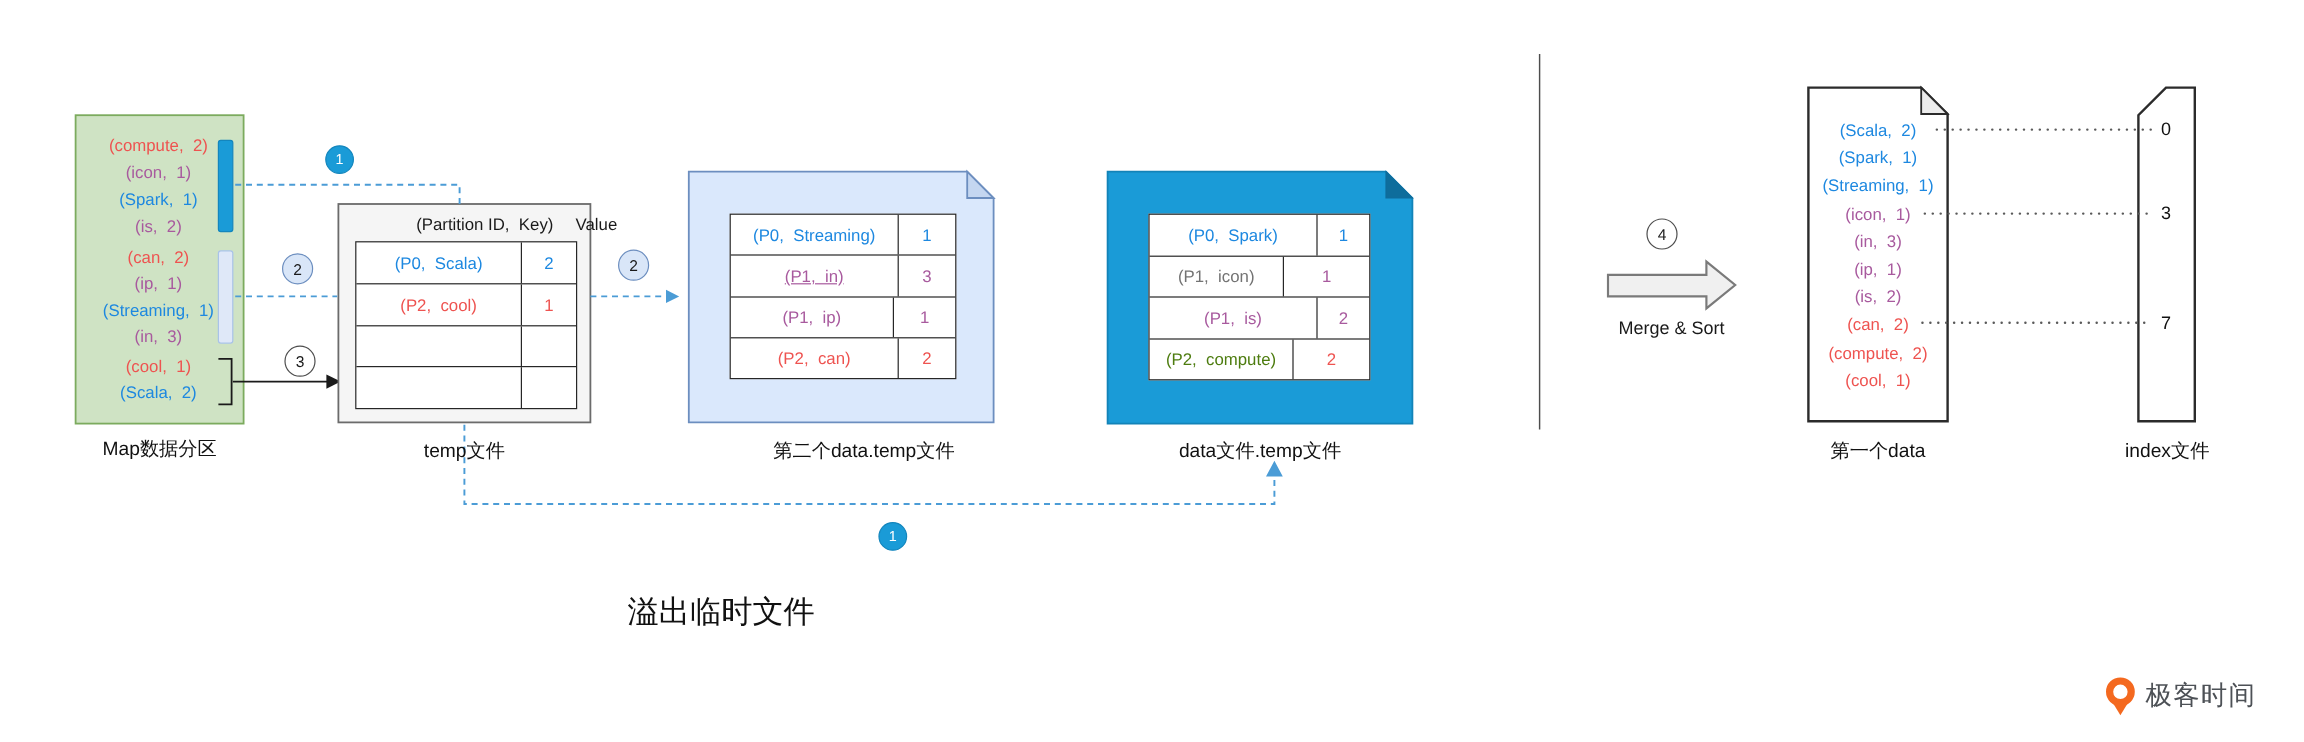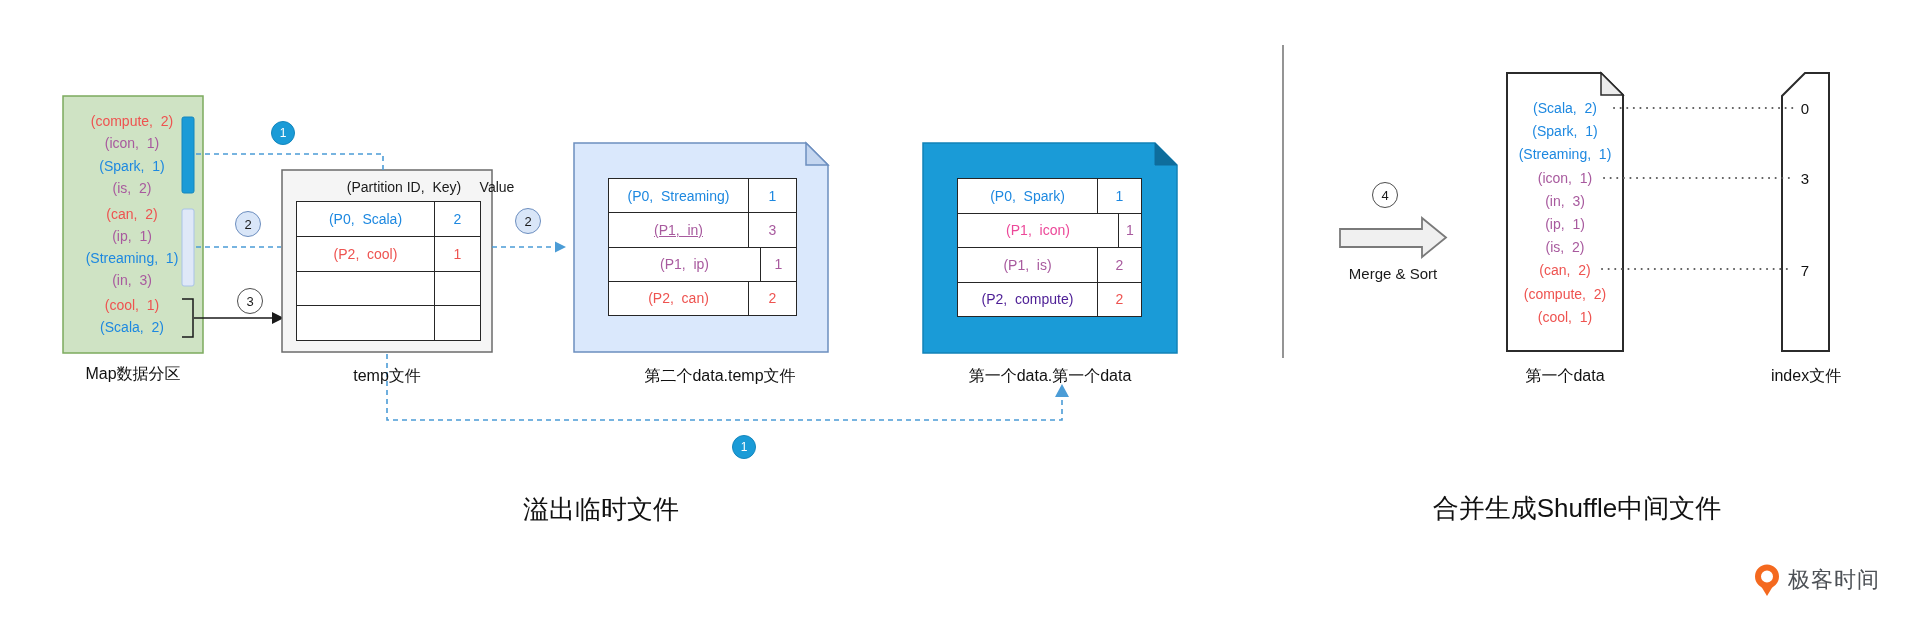--- a/index.html
+++ b/index.html
@@ -120,49 +120,49 @@
   <div class="abs dtable" style="left:608px;top:178px;width:189px;height:138px">
     <div class="trow">
       <div class="tkey pre" style="width: 140px; color: rgb(29, 136, 224);">(P0,  Streaming)</div>
       <div class="tval" style="color: rgb(29, 136, 224);">1</div>
     </div>
     <div class="trow">
       <div class="tkey pre" style="width: 140px; color: rgb(168, 90, 158); text-decoration: underline;">(P1,  in)</div>
       <div class="tval" style="color: rgb(168, 90, 158);">3</div>
     </div>
     <div class="trow">
-      <div class="tkey pre" style="width: 152px; color: rgb(168, 90, 158);">(P1,  ip)</div>
+      <div class="tkey pre" style="width: 136px; color: rgb(168, 90, 158);">(P1,  ip)</div>
       <div class="tval" style="color: rgb(168, 90, 158);">1</div>
     </div>
     <div class="trow">
       <div class="tkey pre" style="width: 140px; color: rgb(238, 83, 80);">(P2,  can)</div>
       <div class="tval" style="color: rgb(238, 83, 80);">2</div>
     </div>
   </div>
   <div class="lbl" style="left:720px;top:366px">第二个data.temp文件</div>
 
   <div class="abs dtable" style="left:957px;top:178px;width:185px;height:139px">
     <div class="trow">
       <div class="tkey pre" style="width: 140px; color: rgb(29, 136, 224);">(P0,  Spark)</div>
       <div class="tval" style="color: rgb(29, 136, 224);">1</div>
     </div>
     <div class="trow">
-      <div class="tkey pre" style="width: 161px; color: #ec4899;">(P1,  icon)</div>
+      <div class="tkey pre" style="width: 112px; color: #737373;">(P1,  icon)</div>
       <div class="tval" style="color: rgb(168, 90, 158);">1</div>
     </div>
     <div class="trow">
       <div class="tkey pre" style="width: 140px; color: rgb(168, 90, 158); text-align: right;">(P1,  is)</div>
       <div class="tval" style="color: rgb(168, 90, 158);">2</div>
     </div>
     <div class="trow">
-      <div class="tkey pre" style="width: 140px; color: #4c1d95;">(P2,  compute)</div>
+      <div class="tkey pre" style="width: 120px; color: #4d7c0f;">(P2,  compute)</div>
       <div class="tval" style="color: rgb(238, 83, 80);">2</div>
     </div>
   </div>
-  <div class="lbl" style="left:1050px;top:366px">第一个data.第一个data</div>
+  <div class="lbl" style="left:1050px;top:366px">data文件.temp文件</div>
 
   <div class="circ c-step-filled" style="left:271px;top:121px">1</div>
   <div class="circ c-step-light" style="left:235px;top:211px">2</div>
   <div class="circ c-step-white" style="left:237px;top:288px">3</div>
   <div class="circ c-step-light" style="left:515px;top:208px">2</div>
   <div class="circ c-step-filled" style="left:732px;top:435px">1</div>
   <div class="circ c-step-white" style="left:1372px;top:182px">4</div>
 
   <div class="merge-lbl" style="left:1393px;top:265px">Merge &amp; Sort</div>
 
@@ -179,21 +179,20 @@
     <div class="dentry pre" style="color: rgb(238, 83, 80);">(cool,  1)</div>
   </div>
   <div class="lbl" style="left:1565px;top:366px">第一个data</div>
 
   <div class="idxnum" style="left:1805px;top:108px">0</div>
   <div class="idxnum" style="left:1805px;top:178px">3</div>
   <div class="idxnum" style="left:1805px;top:270px">7</div>
   <div class="lbl" style="left:1806px;top:366px">index文件</div>
 
   <div class="caption" style="left:601px;top:492px">溢出临时文件</div>
-  <div class="caption" style="left:1577px;top:491px">合并生成Shuffle中间文件</div>
 
   <div class="brand">
     <svg width="30" height="34" viewBox="0 0 30 34">
       <circle cx="15" cy="13.5" r="9" fill="none" stroke="#f4691f" stroke-width="6"></circle>
       <polygon points="15,33 8,21.5 22,21.5" fill="#f4691f"></polygon>
       <circle cx="15" cy="13.5" r="5" fill="#ffffff"></circle>
     </svg>
     <span class="brand-name">极客时间</span>
   </div>
 

